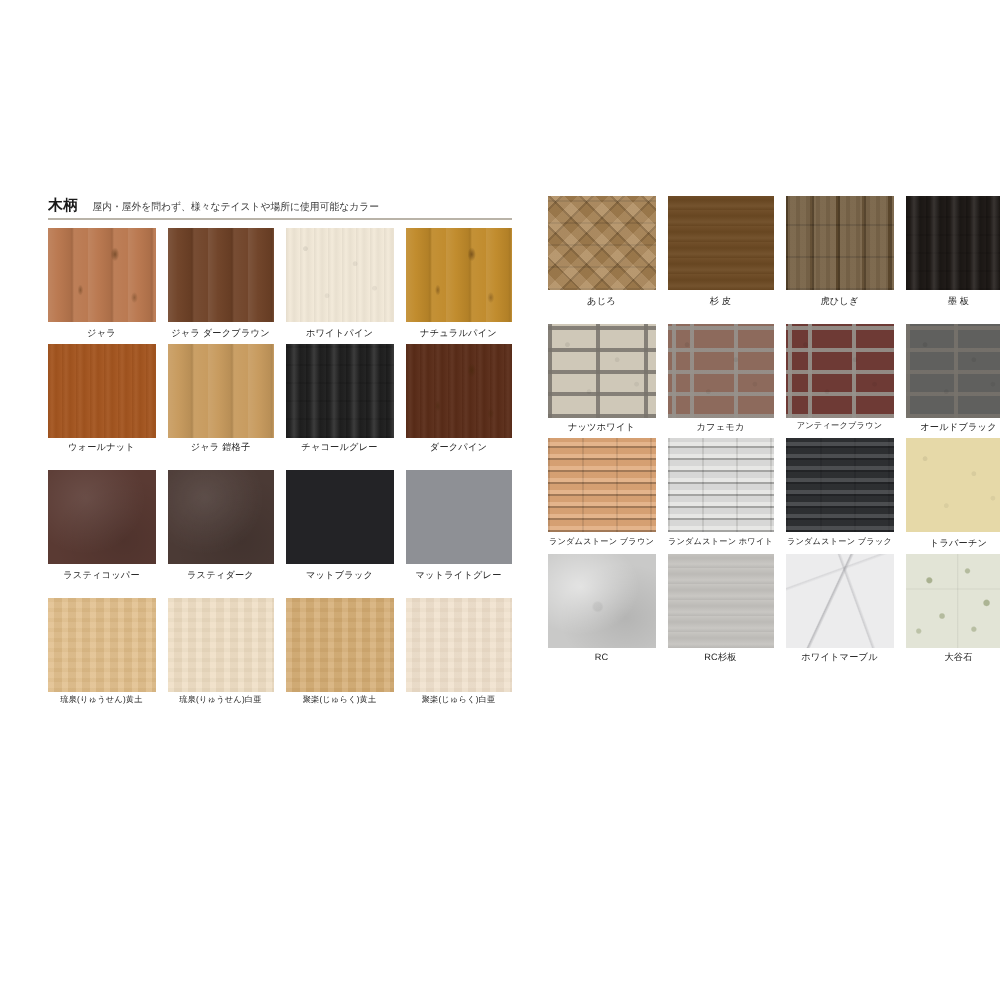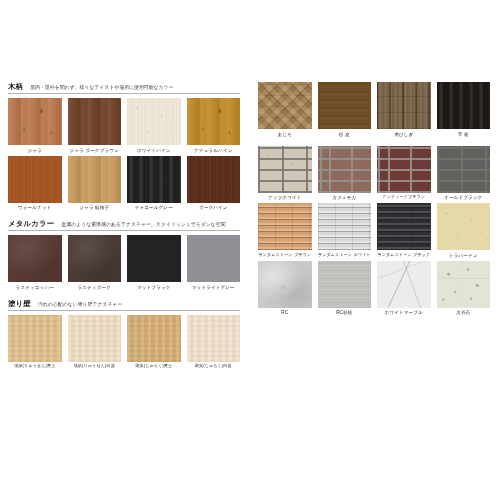--- a/index.html
+++ b/index.html
@@ -11,22 +11,23 @@
     position:relative;
   }
   .page{
     position:absolute;
     left:0;top:0;
     width:500px;height:500px;
     background:#ffffff;
   }
   .col{
     position:absolute;
-    top:82px;
+    top:98px;
     width:232px;
+    margin-left:16px;
   }
   .col-left{left:8px;}
   .col-right{left:258px;}
 
   .section{margin-bottom:6px;}
 
   .sec-head{
     display:flex;
     align-items:baseline;
     border-bottom:1px solid #b9b3a8;
@@ -252,24 +253,20 @@
           <div class="cap">チャコールグレー</div>
         </div>
         <div class="cell">
           <div class="swatch vgrain knots" style="background-color:#5a2c18"></div>
           <div class="cap">ダークパイン</div>
         </div>
       </div>
     </div>
 
     <div class="section">
-      <div class="sec-head">
-        <span class="sec-title">メタルカラー</span>
-        <span class="sec-desc">金属のような重厚感のあるテクスチャー。スタイリッシュでモダンな空間</span>
-      </div>
       <div class="grid">
         <div class="cell">
           <div class="swatch matte" style="background-color:#5a3a33"></div>
           <div class="cap">ラスティコッパー</div>
         </div>
         <div class="cell">
           <div class="swatch matte" style="background-color:#4b3a35"></div>
           <div class="cap">ラスティダーク</div>
         </div>
         <div class="cell">
@@ -277,24 +274,20 @@
           <div class="cap">マットブラック</div>
         </div>
         <div class="cell">
           <div class="swatch" style="background-color:#8e9095"></div>
           <div class="cap">マットライトグレー</div>
         </div>
       </div>
     </div>
 
     <div class="section">
-      <div class="sec-head">
-        <span class="sec-title">塗り壁</span>
-        <span class="sec-desc">汚れの心配のない塗り壁テクスチャー</span>
-      </div>
       <div class="grid">
         <div class="cell">
           <div class="swatch plaster" style="background-color:#e0bd88"></div>
           <div class="cap sm">琉泉(りゅうせん)黄土</div>
         </div>
         <div class="cell">
           <div class="swatch plaster" style="background-color:#eeddc2"></div>
           <div class="cap sm">琉泉(りゅうせん)白亜</div>
         </div>
         <div class="cell">

